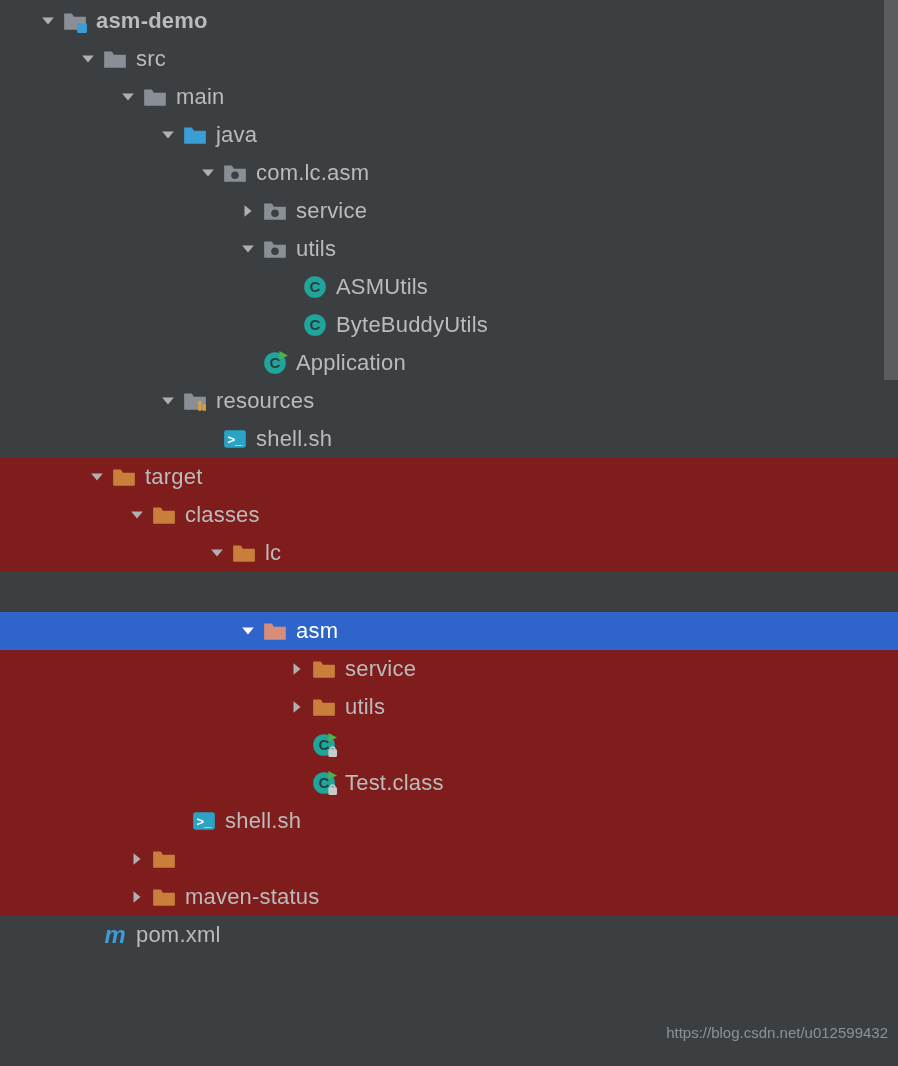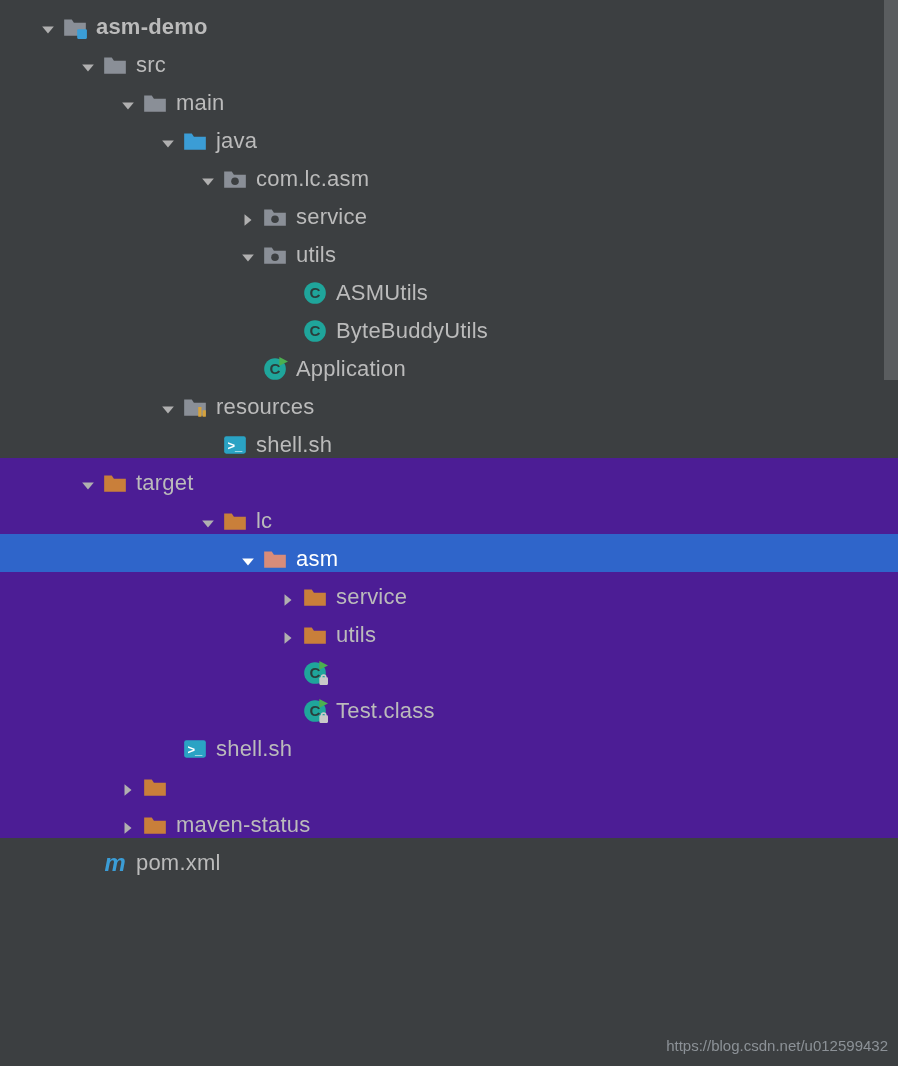--- a/index.html
+++ b/index.html
@@ -9,26 +9,26 @@
       font-size: 20px;
       color: #bbbbbb;
       width: 898px;
       height: 1066px;
       overflow: hidden;
       position: relative;
     }
     .tree { padding-top: 2px; }
     .row {
       display: flex;
-      align-items: flex-end;
+      align-items: center;
       height: 38px;
       white-space: nowrap;
     }
-    .row.highlighted { background: #4c1d95; }
-    .row.selected { background: #2f65ca; color: #ffffff; }
+    .row.highlighted { background: #7f1d1d; padding-left: 9px; }
+    .row.selected { background: #2f65ca; color: #ffffff; margin-top: 40px; }
     .row.selected .label { color: #ffffff; }
     .indent { display: inline-block; }
     .arrow {
       width: 20px;
       height: 20px;
       display: inline-flex;
       align-items: center;
       justify-content: center;
       margin-right: 4px;
     }
@@ -50,21 +50,21 @@
       right: 0;
       top: 0;
       width: 14px;
       height: 380px;
       background: #5a5d5f;
       border-radius: 0;
     }
     .watermark {
       position: absolute;
       right: 10px;
-      bottom: 12px;
+      bottom: 25px;
       font-size: 15px;
       color: #9aa0a6;
       opacity: 0.85;
     }
   </style>
 </head>
 <body>
 
 <div class="tree">
     <div class="row">
@@ -238,20 +238,34 @@
         </svg>
       </span>
       <span class="icon">
         <svg viewBox="0 0 24 24">
           <path d="M2 5 L9 5 L11 8 L22 8 L22 20 L2 20 Z" fill="#c97f3a"></path>
         </svg>
       </span>
       <span class="label">target</span>
     </div>
     <div class="row highlighted">
+      <span class="indent" style="width: 118px;"></span>
+      <span class="arrow ">
+        <svg viewBox="0 0 12 12">
+          <path d="M1 3 L11 3 L6 9 Z" fill="#b0b0b0"></path>
+        </svg>
+      </span>
+      <span class="icon">
+        <svg viewBox="0 0 24 24">
+          <path d="M2 5 L9 5 L11 8 L22 8 L22 20 L2 20 Z" fill="#c97f3a"></path>
+        </svg>
+      </span>
+      <span class="label">classes</span>
+    </div>
+    <div class="row highlighted">
       <span class="indent" style="width: 198px;"></span>
       <span class="arrow ">
         <svg viewBox="0 0 12 12">
           <path d="M1 3 L11 3 L6 9 Z" fill="#b0b0b0"></path>
         </svg>
       </span>
       <span class="icon">
         <svg viewBox="0 0 24 24">
           <path d="M2 5 L9 5 L11 8 L22 8 L22 20 L2 20 Z" fill="#c97f3a"></path>
         </svg>

